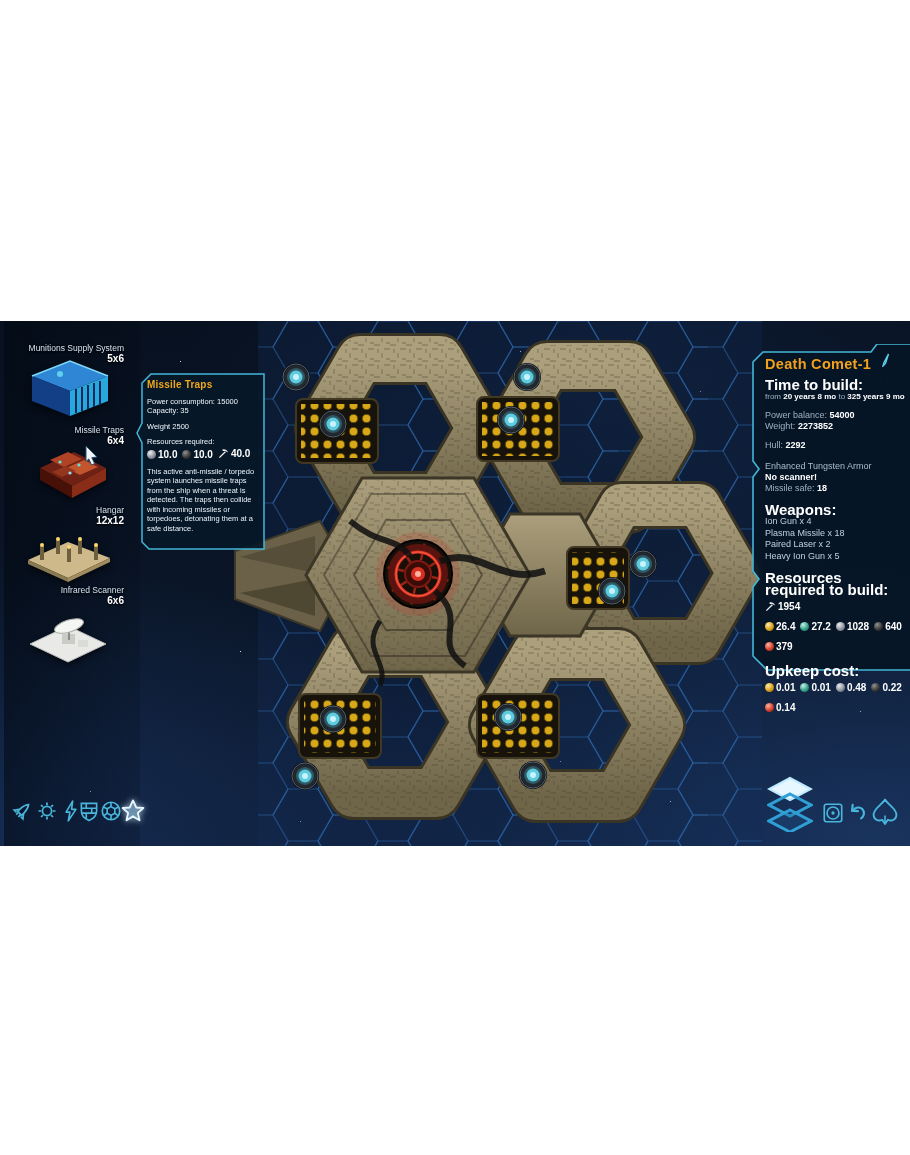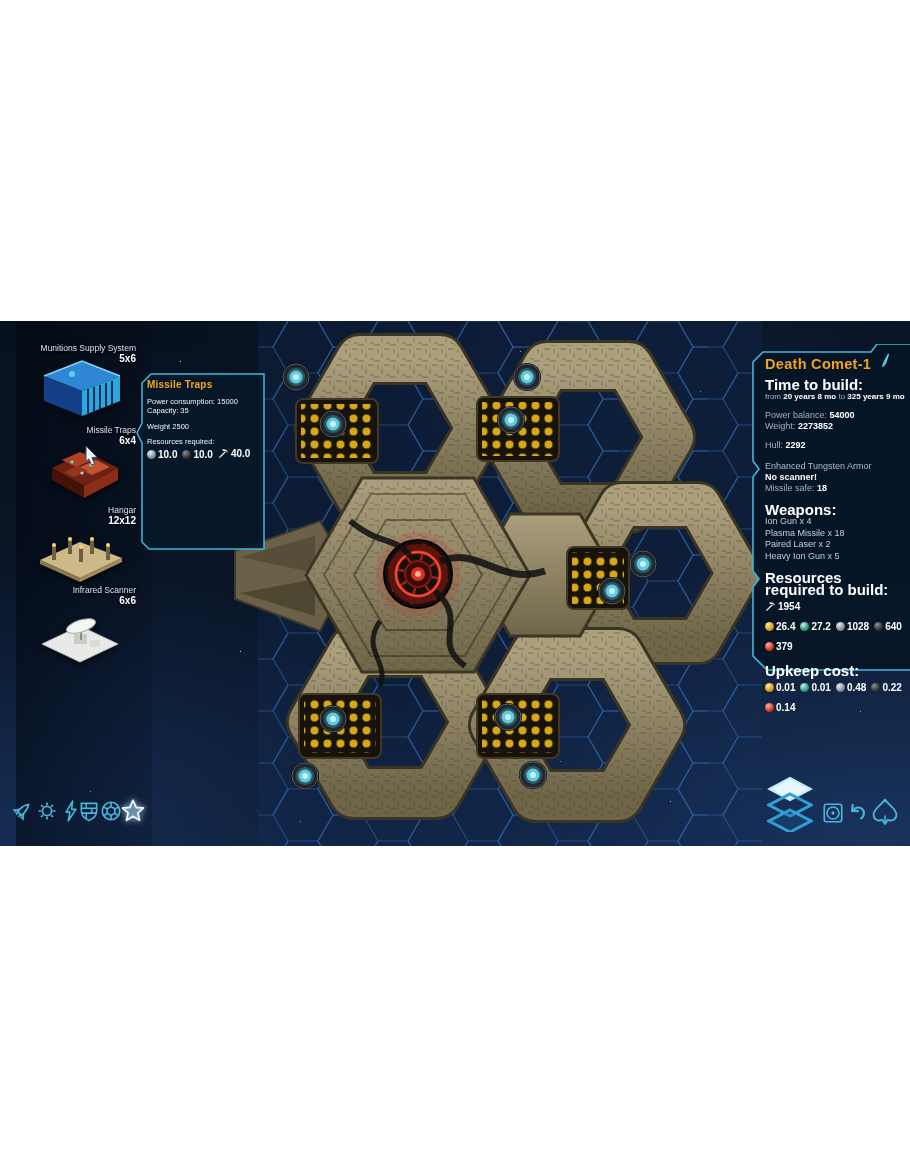--- a/index.html
+++ b/index.html
@@ -14,21 +14,21 @@
       linear-gradient(180deg,#081120 0%, #0a1527 55%, #0d1c36 100%);}
   .stars{position:absolute;left:0;top:0;width:1px;height:1px;background:transparent;
     box-shadow:180px 40px #c9dcf5,340px 95px #9fb8d8,520px 30px #c9dcf5,700px 70px #8fa8c8,
       820px 140px #c9dcf5,880px 60px #9fb8d8,160px 210px #8fa8c8,240px 330px #c9dcf5,
       620px 250px #9fb8d8,760px 320px #c9dcf5,860px 390px #8fa8c8,420px 160px #9fb8d8,
       90px 470px #c9dcf5,560px 440px #8fa8c8,670px 480px #c9dcf5,300px 500px #9fb8d8;}
   .hexband{position:absolute;left:258px;top:0;}
   .grid-edge{position:absolute;left:262px;top:279px;width:66px;height:2px;background:#3f8ad0;opacity:.6;}
   .ship{position:absolute;left:230px;top:0;}
   
-  .sidebar{position:absolute;left:16px;top:0;width:136px;height:525px;
+  .sidebar{position:absolute;left:4px;top:0;width:136px;height:525px;
     background:linear-gradient(90deg, rgba(1,7,16,.55), rgba(1,7,16,.18));}
   .sb-item{position:absolute;left:0;width:136px;height:80px;cursor:pointer;}
   .sb-name{position:absolute;right:16px;top:0;font-size:8.5px;color:#d6e5f4;
     text-shadow:0 1px 2px #000, 0 0 3px rgba(0,0,0,.8);white-space:nowrap;}
   .sb-size{position:absolute;right:16px;top:10px;font-size:10px;font-weight:bold;color:#ffffff;
     text-shadow:0 1px 2px #000;}
   .thumb{position:absolute;left:18px;top:13px;filter:drop-shadow(0 3px 3px rgba(0,0,0,.55));}
   
   .tooltip{position:absolute;left:136px;top:52px;width:130px;height:178px;}
   .tooltip .frame{position:absolute;left:0;top:0;}
@@ -294,20 +294,21 @@
                 <span class="sph carbon-sphere-icon"></span>
                 <b>10.0</b>
               </span><span class="res-item">
                 <span class="pick"><svg viewBox="0 0 12 12" width="11" height="11">
                     <path d="M1.5 10.5 L8 4" stroke="#e9eef3" stroke-width="1.5" fill="none"></path>
                     <path d="M4.8 1.6 C7.2 0.8 10 2.2 11.2 4.9 C9.4 3.6 7.4 3 5.2 3.3 Z" fill="#e9eef3"></path>
                   </svg></span>
                 <b>40.0</b>
               </span></div>
           </div>
+      <div class="tt-desc">This active anti-missile / torpedo system launches missile traps from the ship when a threat is detected. The traps then collide with incoming missiles or torpedoes, detonating them at a safe distance.</div>
     </div>
   </div>
 
   <div class="rpanel">
     <svg class="frame" width="166" height="334">
       <path d="M17 8 L125 8 L131 0 L166 0 L166 326 L21 326 L7 312 L7 243 L13 235 L7 227 L7 133 L13 125 L7 117 L7 18 Z" fill="rgba(6,22,38,0.93)" stroke="#43b6d8" stroke-width="1.6"></path>
     </svg>
     <div class="rp-content">
       <div>
         <span class="rp-title">Death Comet-1</span>

